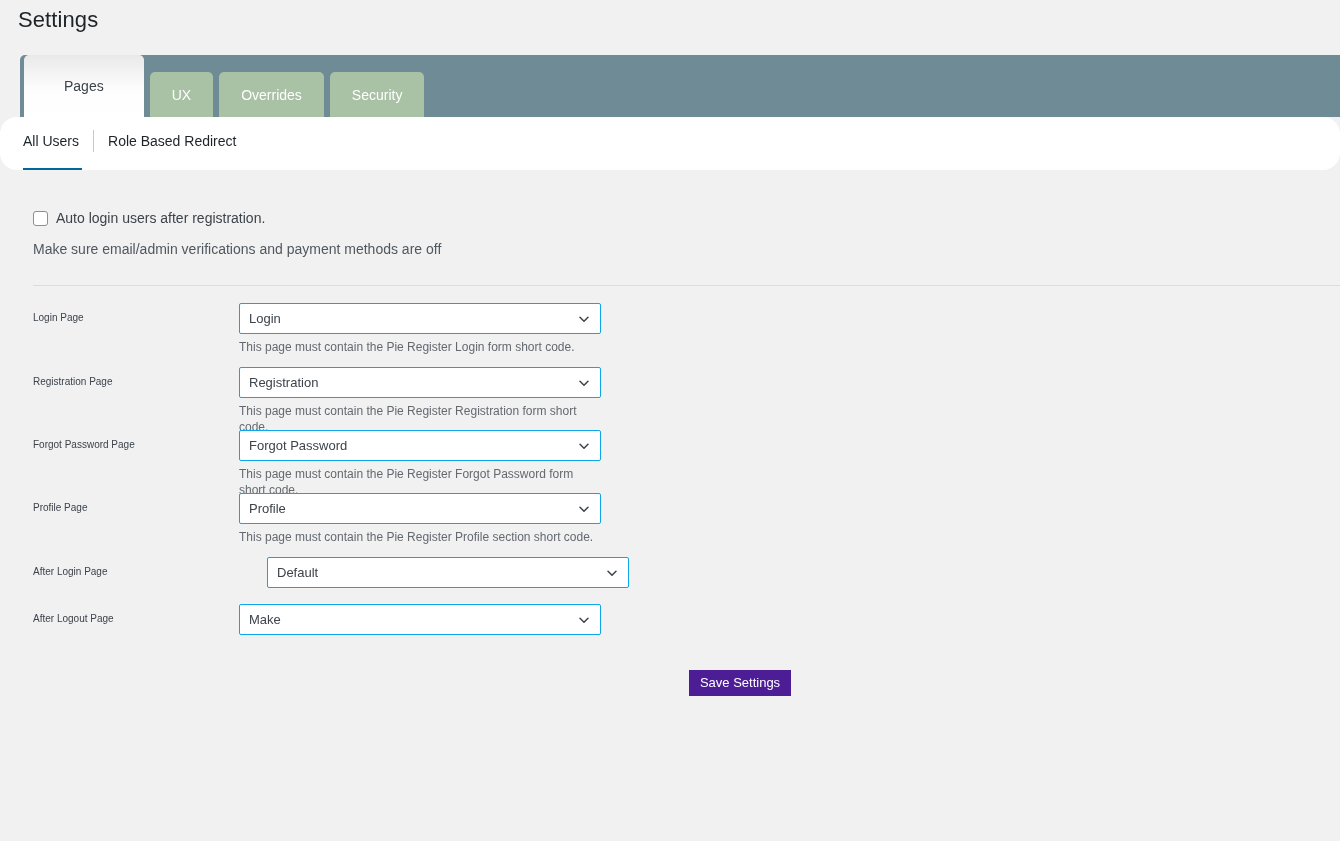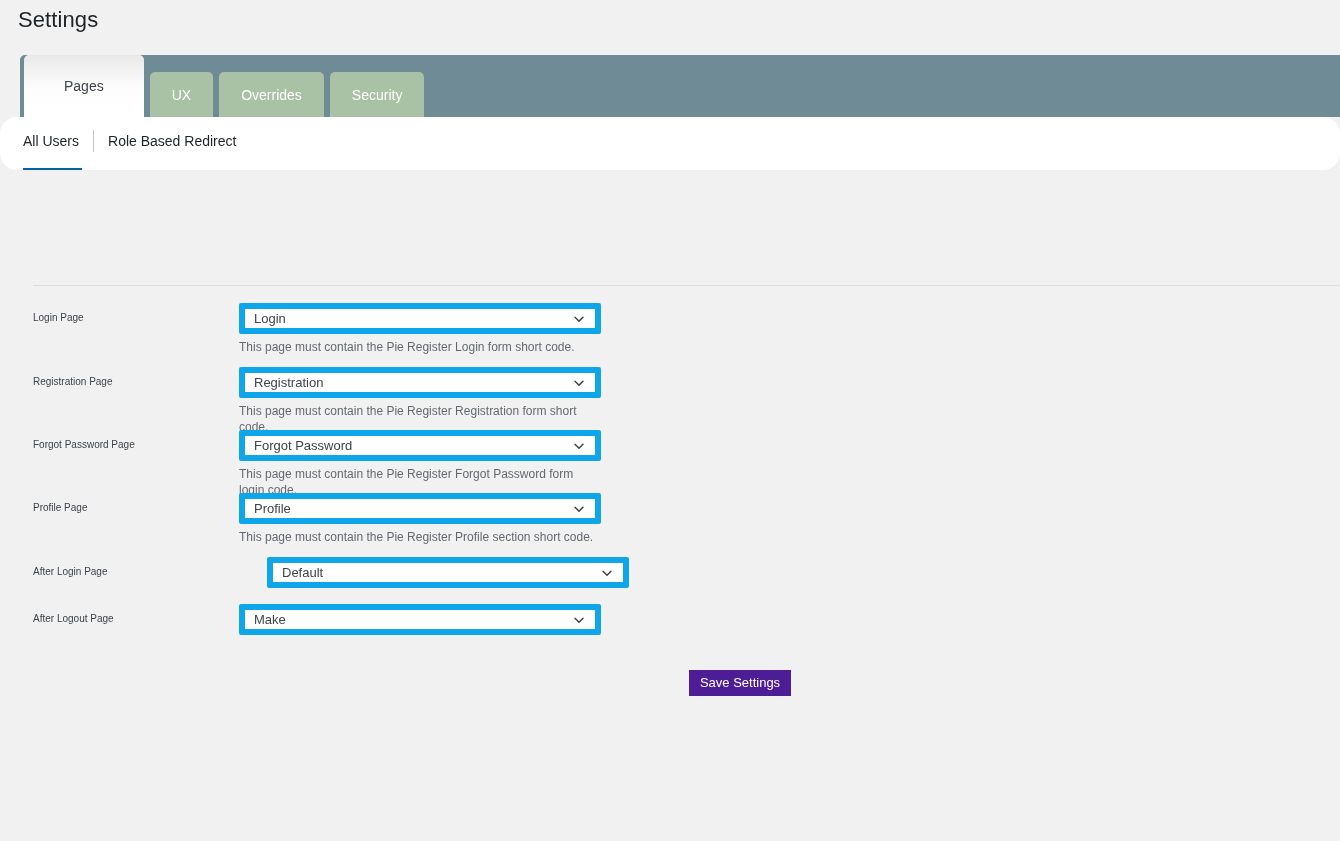--- a/index.html
+++ b/index.html
@@ -187,21 +187,21 @@
   }
   .field-col {
     width: 362px;
     flex: none;
   }
   .select {
     position: relative;
     width: 362px;
     height: 31px;
     background: #ffffff;
-    border: 6px solid #0ea5e9;
+    border: 1px solid #0ea5e9;
     border-radius: 2px;
     box-sizing: border-box;
     display: flex;
     align-items: center;
     padding-left: 9px;
     font-size: 13px;
     color: #3c434a;
     cursor: pointer;
   }
   .chev {
@@ -273,20 +273,27 @@
   <div class="subnav-items">
     <div class="subnav-link">All Users</div>
     <div class="subnav-sep"></div>
     <div class="subnav-link">Role Based Redirect</div>
   </div>
   <div class="subnav-underline"></div>
 </div>
 
 <div class="content">
 
+  <div class="autologin-block">
+    <div class="cb-row">
+      <div class="cb"></div>
+      <div class="cb-label">Auto login users after registration.</div>
+    </div>
+    <div class="autologin-hint">Make sure email/admin verifications and payment methods are off</div>
+  </div>
 
   <div class="divider"></div>
 
   <div class="form">
 
     <div class="form-row" style="height:64px;">
       <div class="form-label r-lbl-off">Login Page</div>
       <div class="field-col">
         <div class="select">
           <span>Login</span>
@@ -313,21 +320,21 @@
 
     <div class="form-row" style="height:63px;">
       <div class="form-label r-lbl-off">Forgot Password Page</div>
       <div class="field-col">
         <div class="select">
           <span>Forgot Password</span>
           <svg class="chev" viewBox="0 0 14 14" aria-hidden="true">
             <path d="M3 5.2 L7 9.2 L11 5.2" fill="none" stroke="#3c434a" stroke-width="1.5" stroke-linecap="round" stroke-linejoin="round"></path>
           </svg>
         </div>
-        <div class="field-hint">This page must contain the Pie Register Forgot Password form login code.</div>
+        <div class="field-hint">This page must contain the Pie Register Forgot Password form short code.</div>
       </div>
     </div>
 
     <div class="form-row" style="height:64px;">
       <div class="form-label r-lbl-off">Profile Page</div>
       <div class="field-col">
         <div class="select">
           <span>Profile</span>
           <svg class="chev" viewBox="0 0 14 14" aria-hidden="true">
             <path d="M3 5.2 L7 9.2 L11 5.2" fill="none" stroke="#3c434a" stroke-width="1.5" stroke-linecap="round" stroke-linejoin="round"></path>

